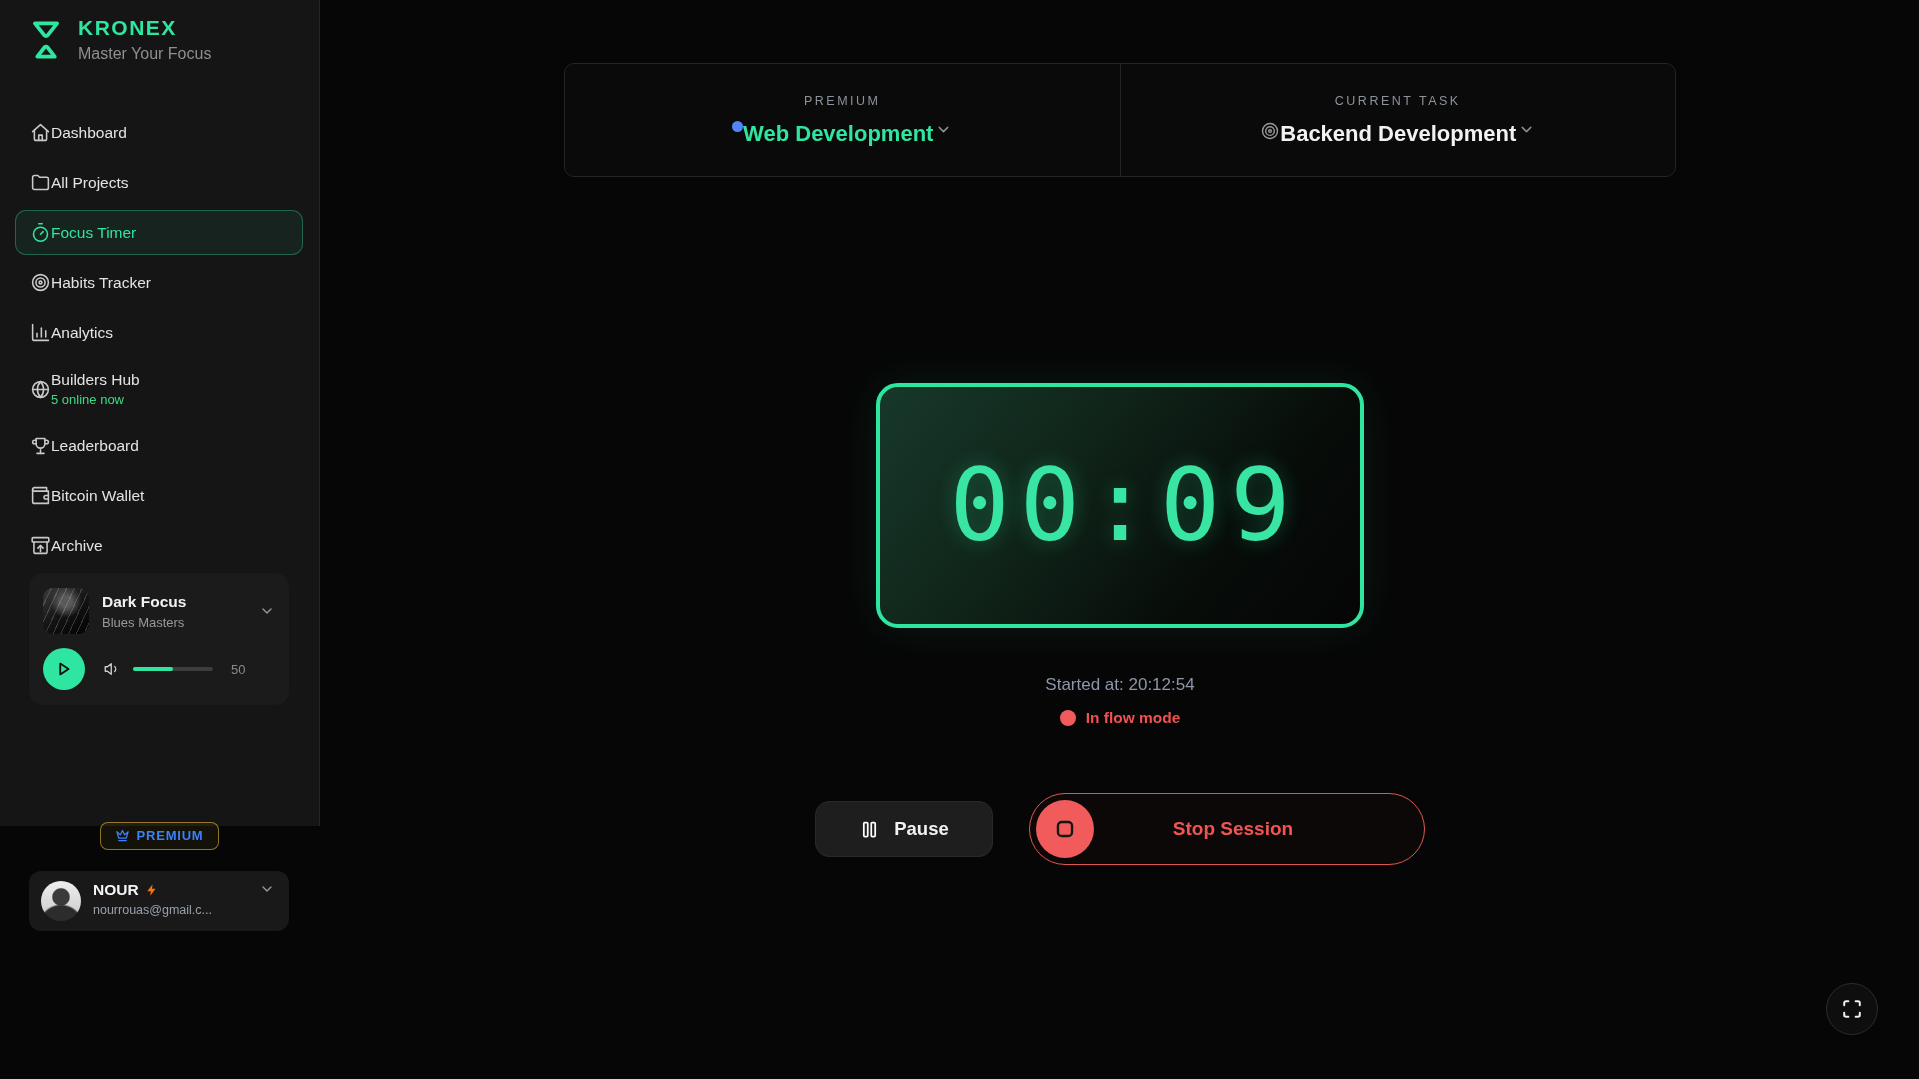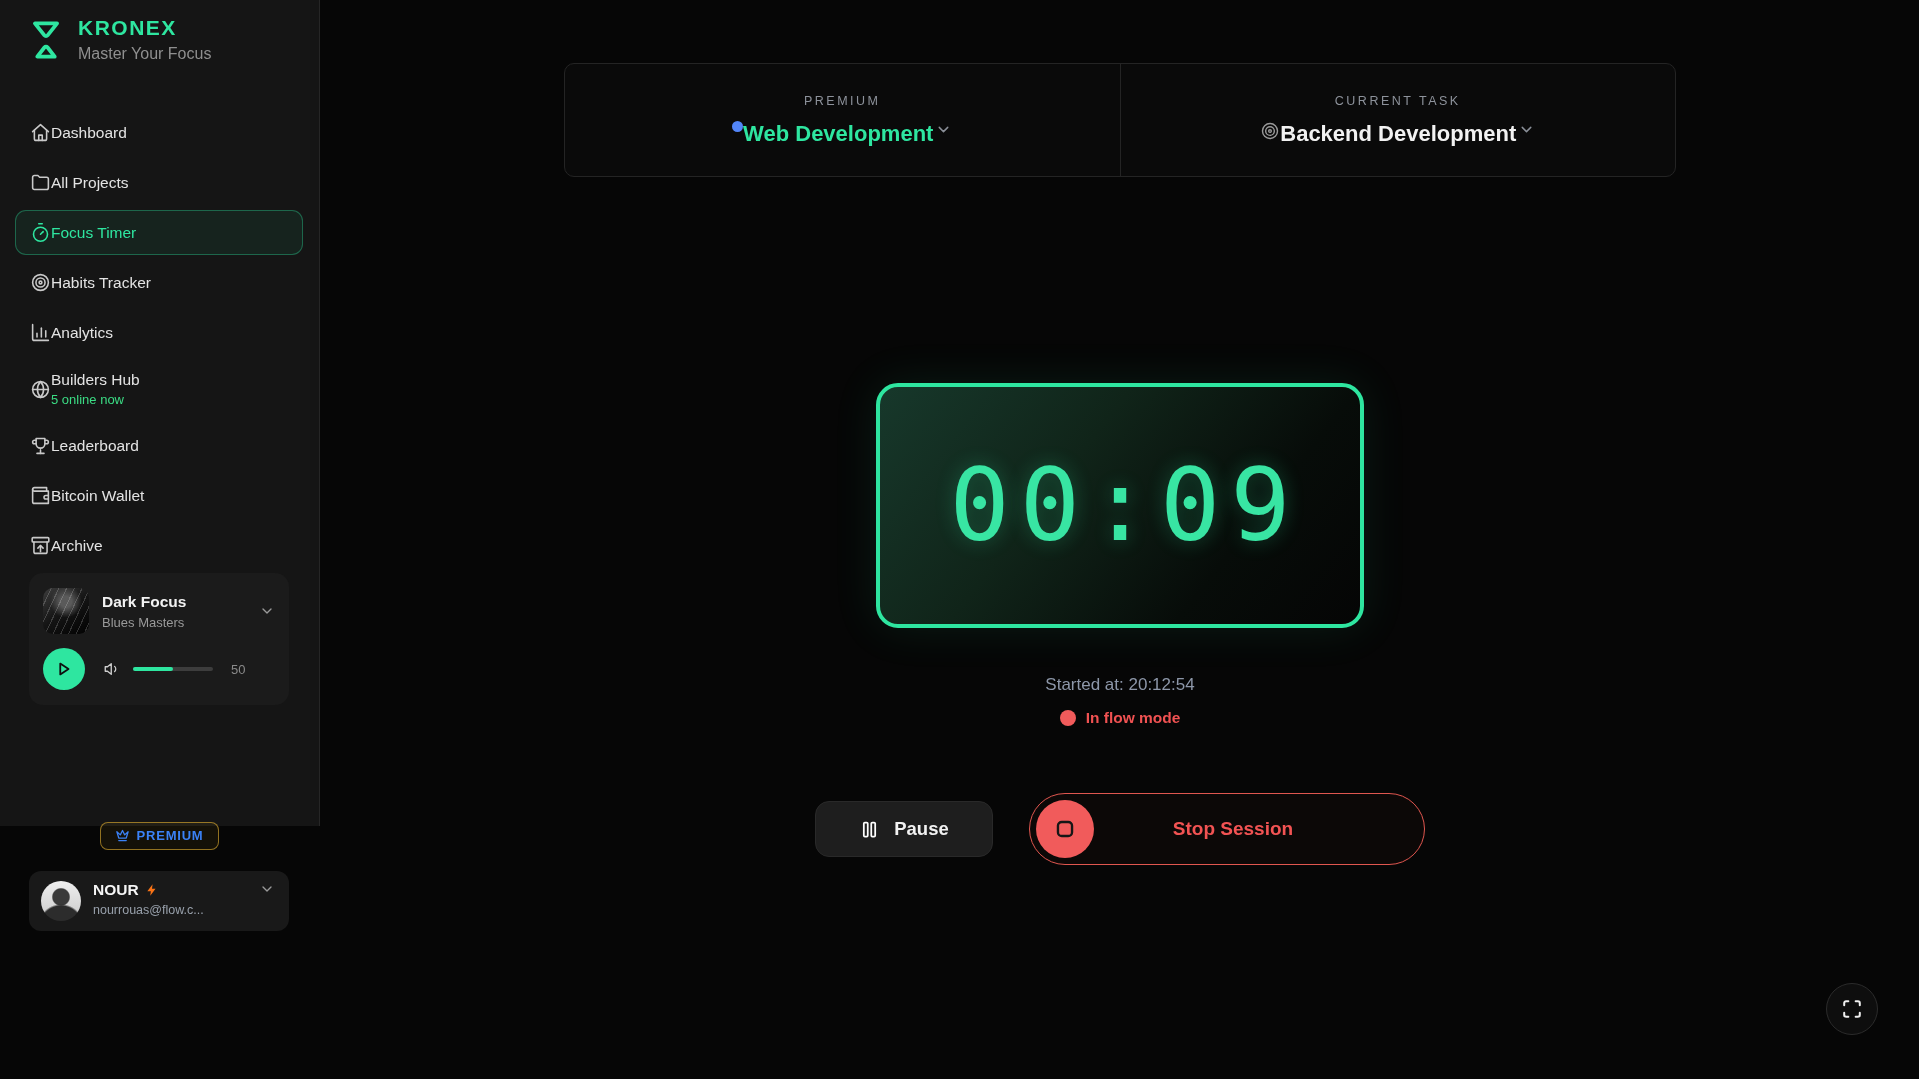--- a/index.html
+++ b/index.html
@@ -280,21 +280,21 @@
 
     <div class="profile-card">
       <div class="avatar"></div>
       <div class="profile-texts">
         <div class="profile-name">
           <span>NOUR</span>
           <svg width="14" height="14" viewBox="0 0 24 24" fill="#f97316" stroke="none">
               <path d="M13 2 4 14h6l-1 8 9-12h-6l1-8Z"></path>
             </svg>
         </div>
-        <div class="profile-email">nourrouas@flow.c...</div>
+        <div class="profile-email">nourrouas@gmail.c...</div>
       </div>
       <span class="profile-chevron">
         <svg width="16" height="16" viewBox="0 0 24 24" fill="none" stroke="currentColor" stroke-width="2" stroke-linecap="round" stroke-linejoin="round">
             <path d="m6 9 6 6 6-6"></path>
           </svg>
       </span>
     </div>
   </div>
 </aside>
 

